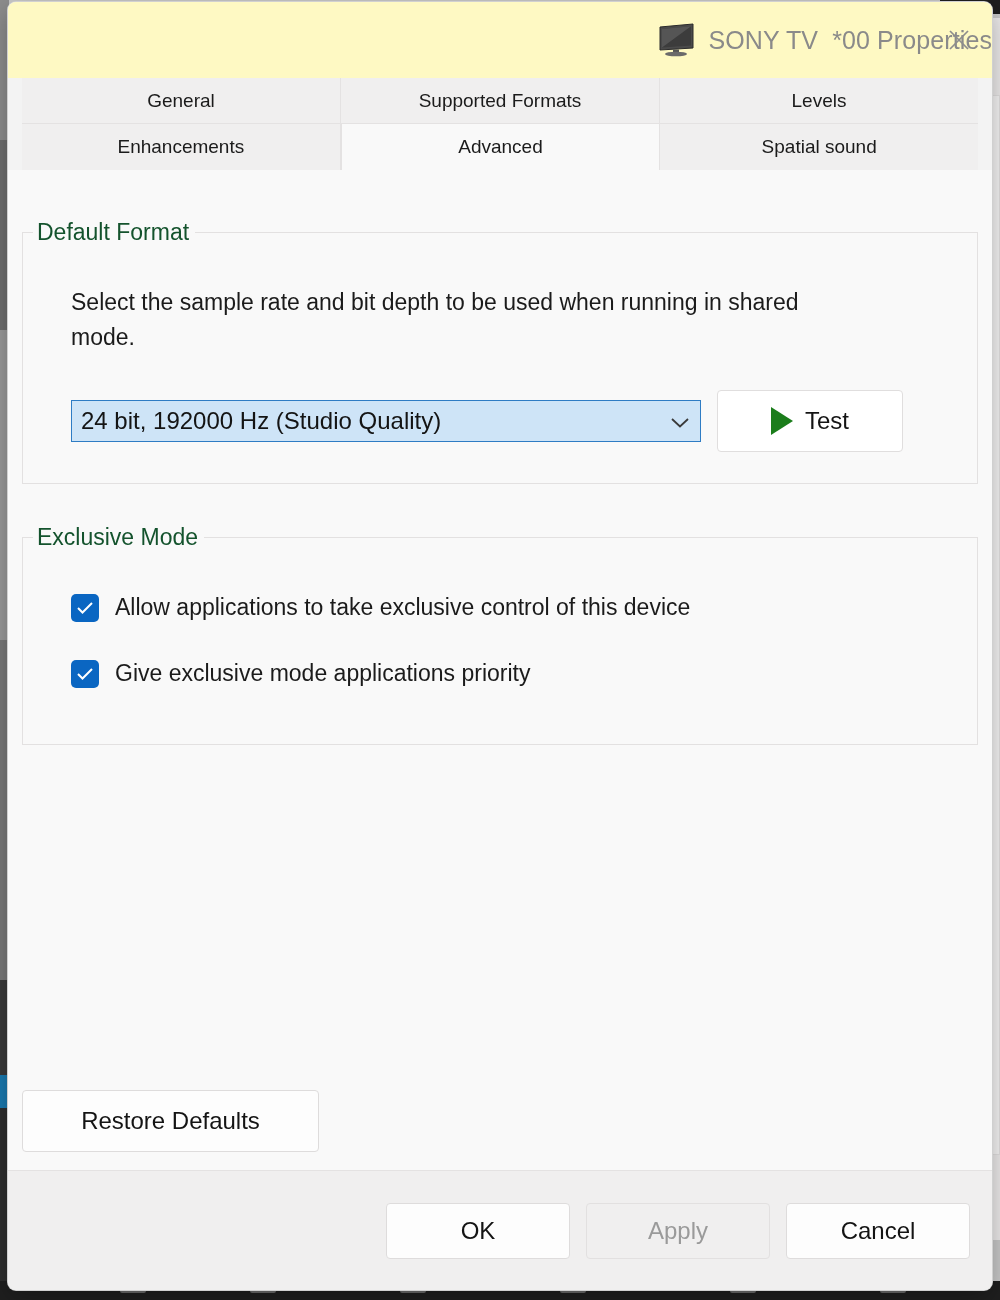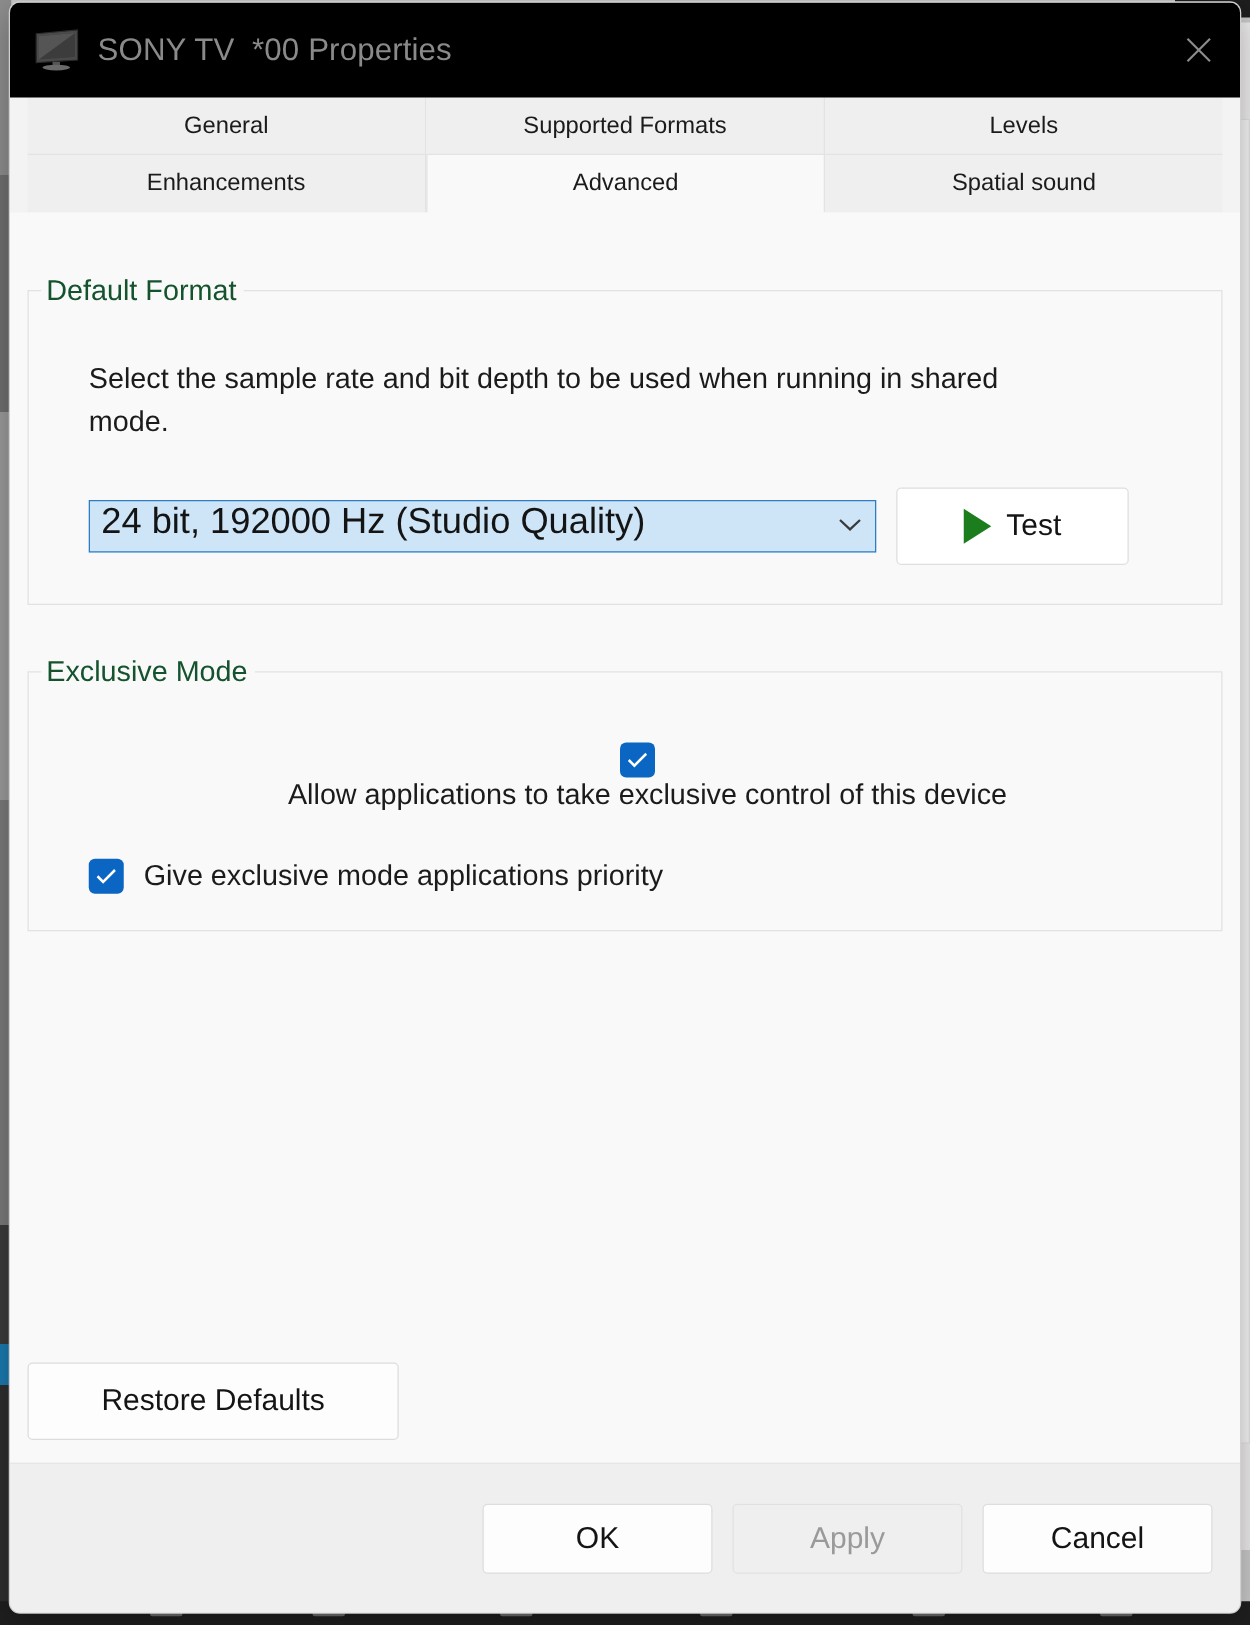--- a/index.html
+++ b/index.html
@@ -128,25 +128,26 @@
     box-shadow: 0 0 0 1px #d0d0d0, 0 8px 26px rgba(0,0,0,.30);
     overflow: hidden;
     box-sizing: border-box;
     display: flex;
     flex-direction: column;
   }
 
   
   .titlebar {
     height: 76px;
-    background: #000000;
+    background: #fef9c3;
     display: flex;
     align-items: center;
     flex: 0 0 auto;
     position: relative;
+    justify-content: flex-end;
   }
   .title-icon {
     margin-left: 18px;
     width: 42px;
     height: 34px;
     position: relative;
     flex: 0 0 auto;
   }
   .title-text {
     margin-left: 10px;
@@ -240,23 +241,23 @@
     align-items: center;
     margin: 34px 0 0 36px;
   }
   .combobox {
     width: 630px;
     height: 42px;
     background: #cee4f7;
     border: 1px solid #2e7cc4;
     box-sizing: border-box;
     display: flex;
-    align-items: flex-start;
+    align-items: center;
     padding: 0 10px 0 9px;
-    font-size: 29px;
+    font-size: 24px;
     color: #141414;
     justify-content: space-between;
   }
   .combobox .chev { color: #3a3a3a; }
   .test-btn {
     margin-left: 16px;
     width: 186px;
     height: 62px;
     background: #ffffff;
     border: 1px solid #e0dede;
@@ -280,21 +281,21 @@
     margin-top: 53px;
     height: 208px;
   }
   .check-row {
     display: flex;
     align-items: center;
     margin-left: 36px;
     font-size: 23px;
     color: #1b1b1b;
   }
-  #group-exclusive .check-row:first-of-type { margin-top: 50px; flex-direction: column; }
+  #group-exclusive .check-row:first-of-type { margin-top: 50px; }
   #group-exclusive .check-row + .check-row { margin-top: 38px; }
   .checkbox {
     width: 28px; height: 28px;
     border-radius: 5px;
     background: #0a66c2;
     margin-right: 16px;
     flex: 0 0 auto;
     display: flex;
     align-items: center;
     justify-content: center;

